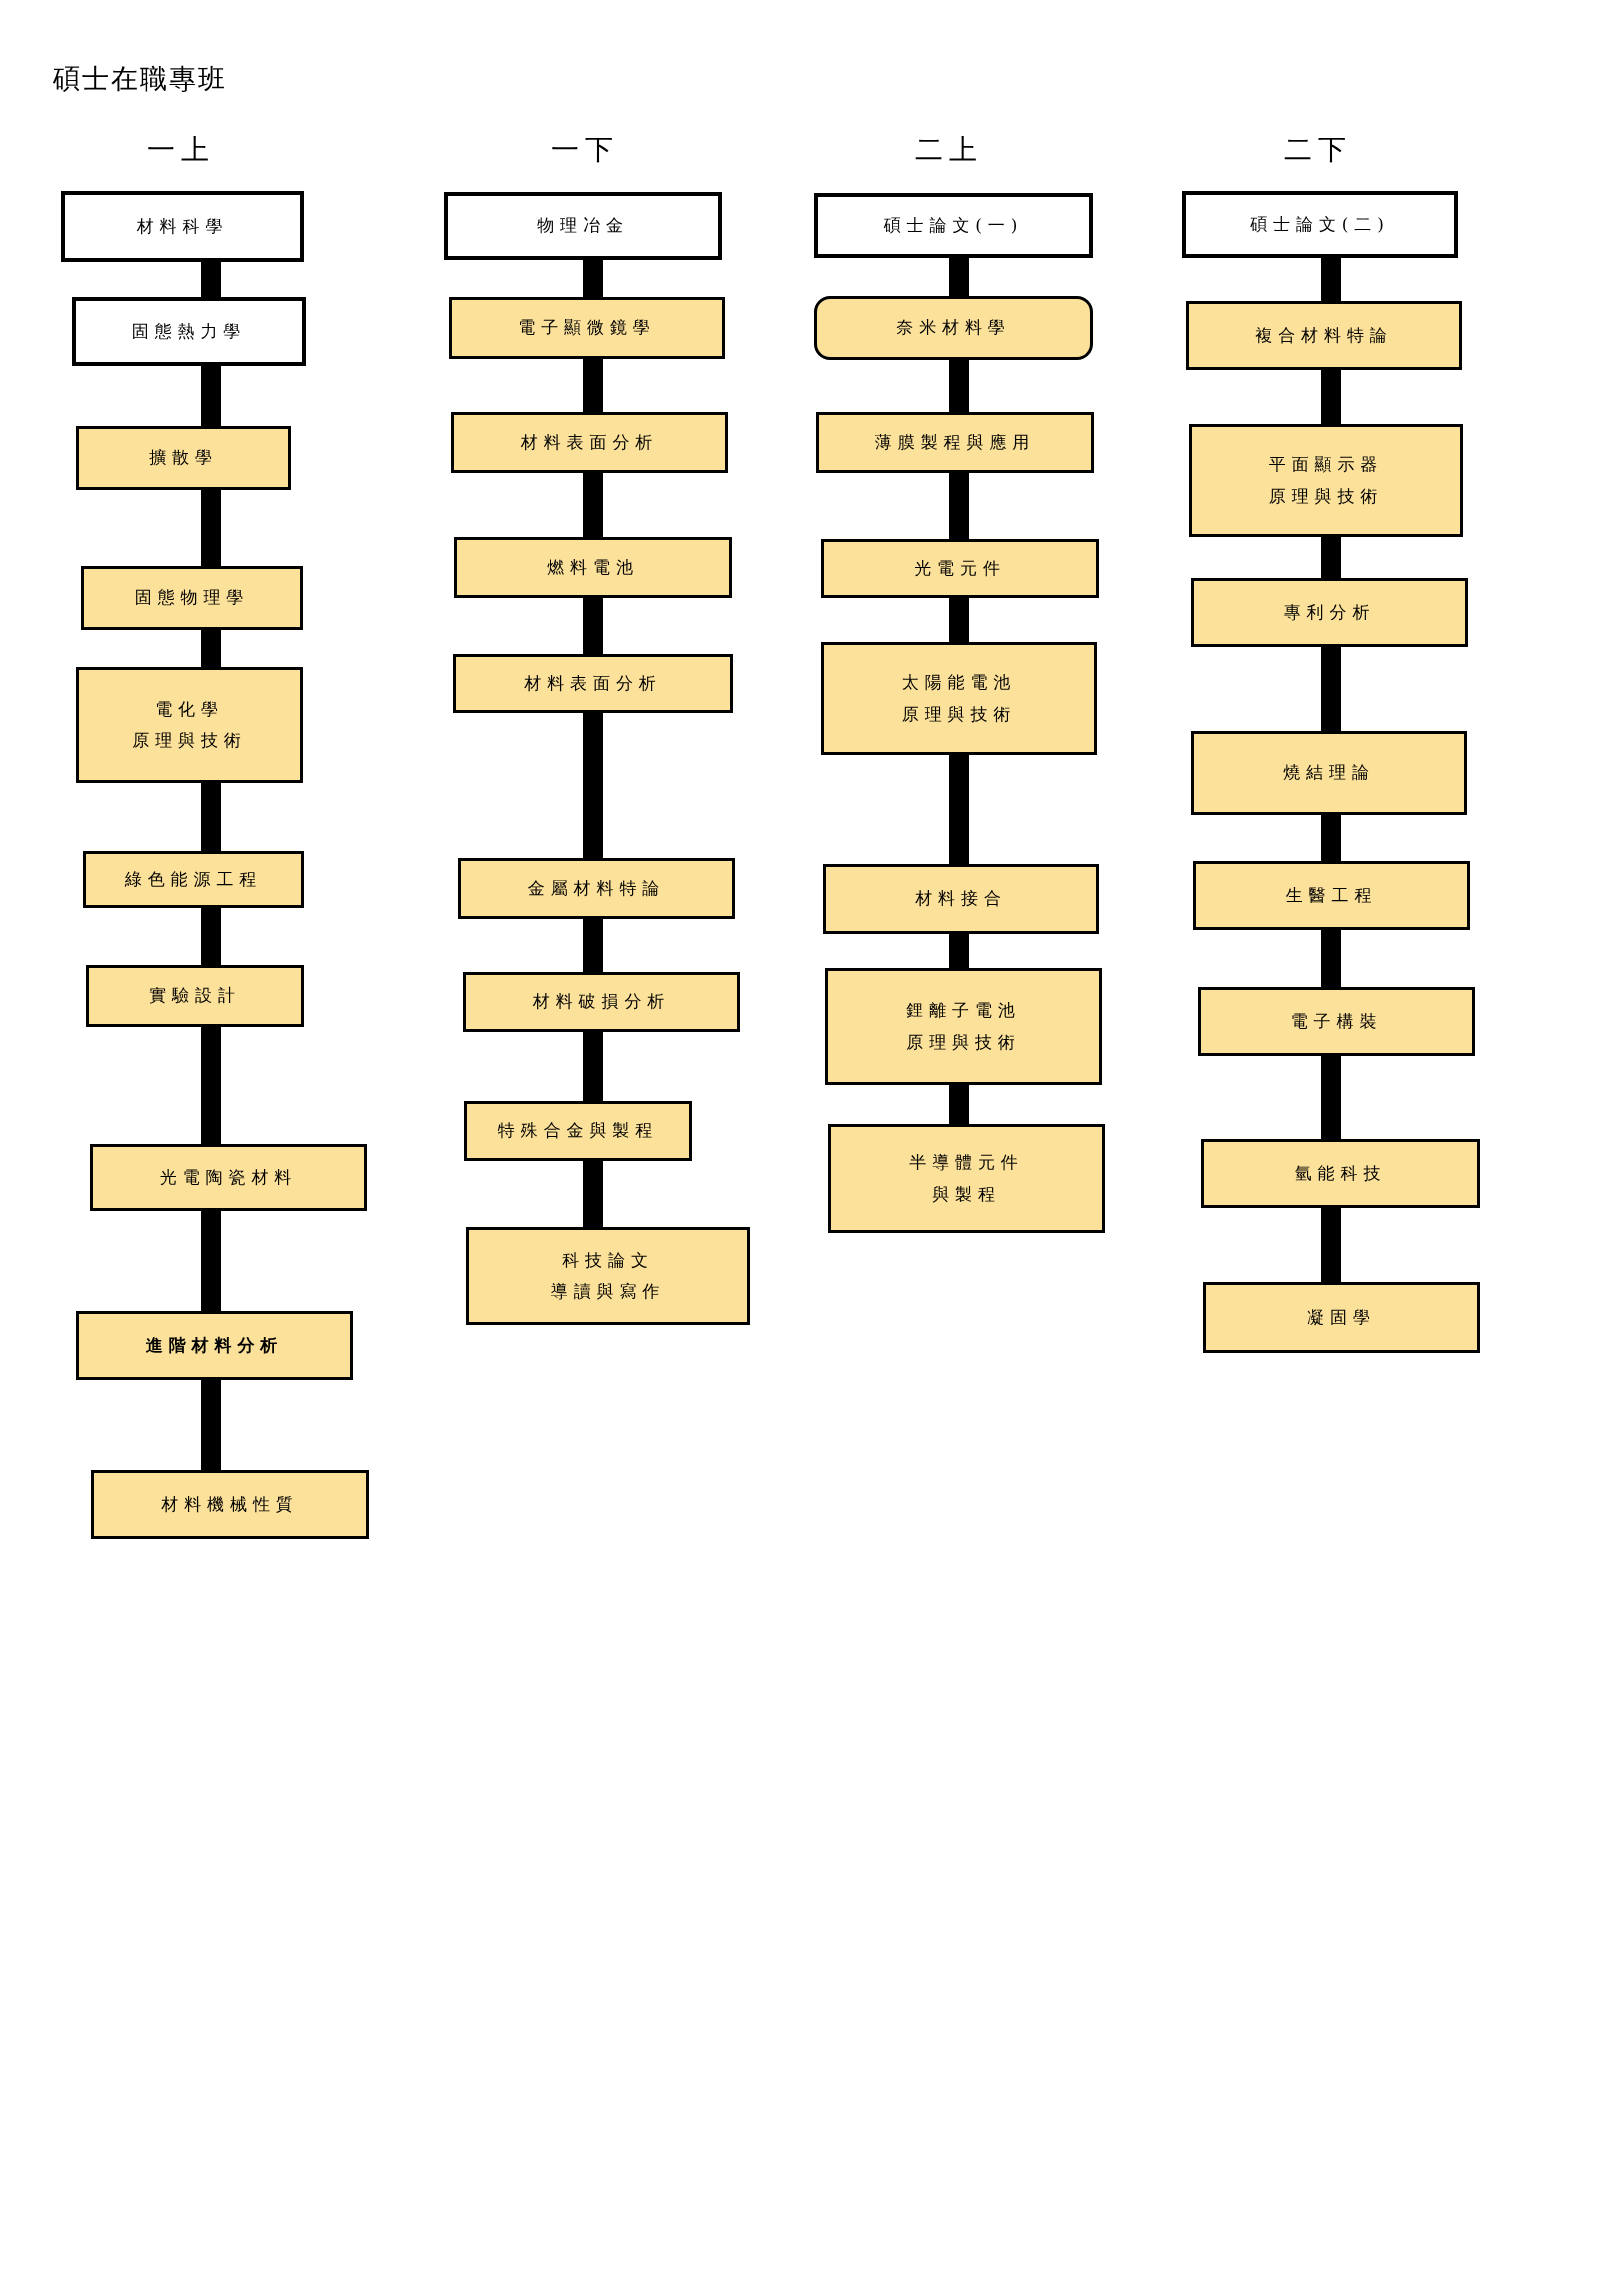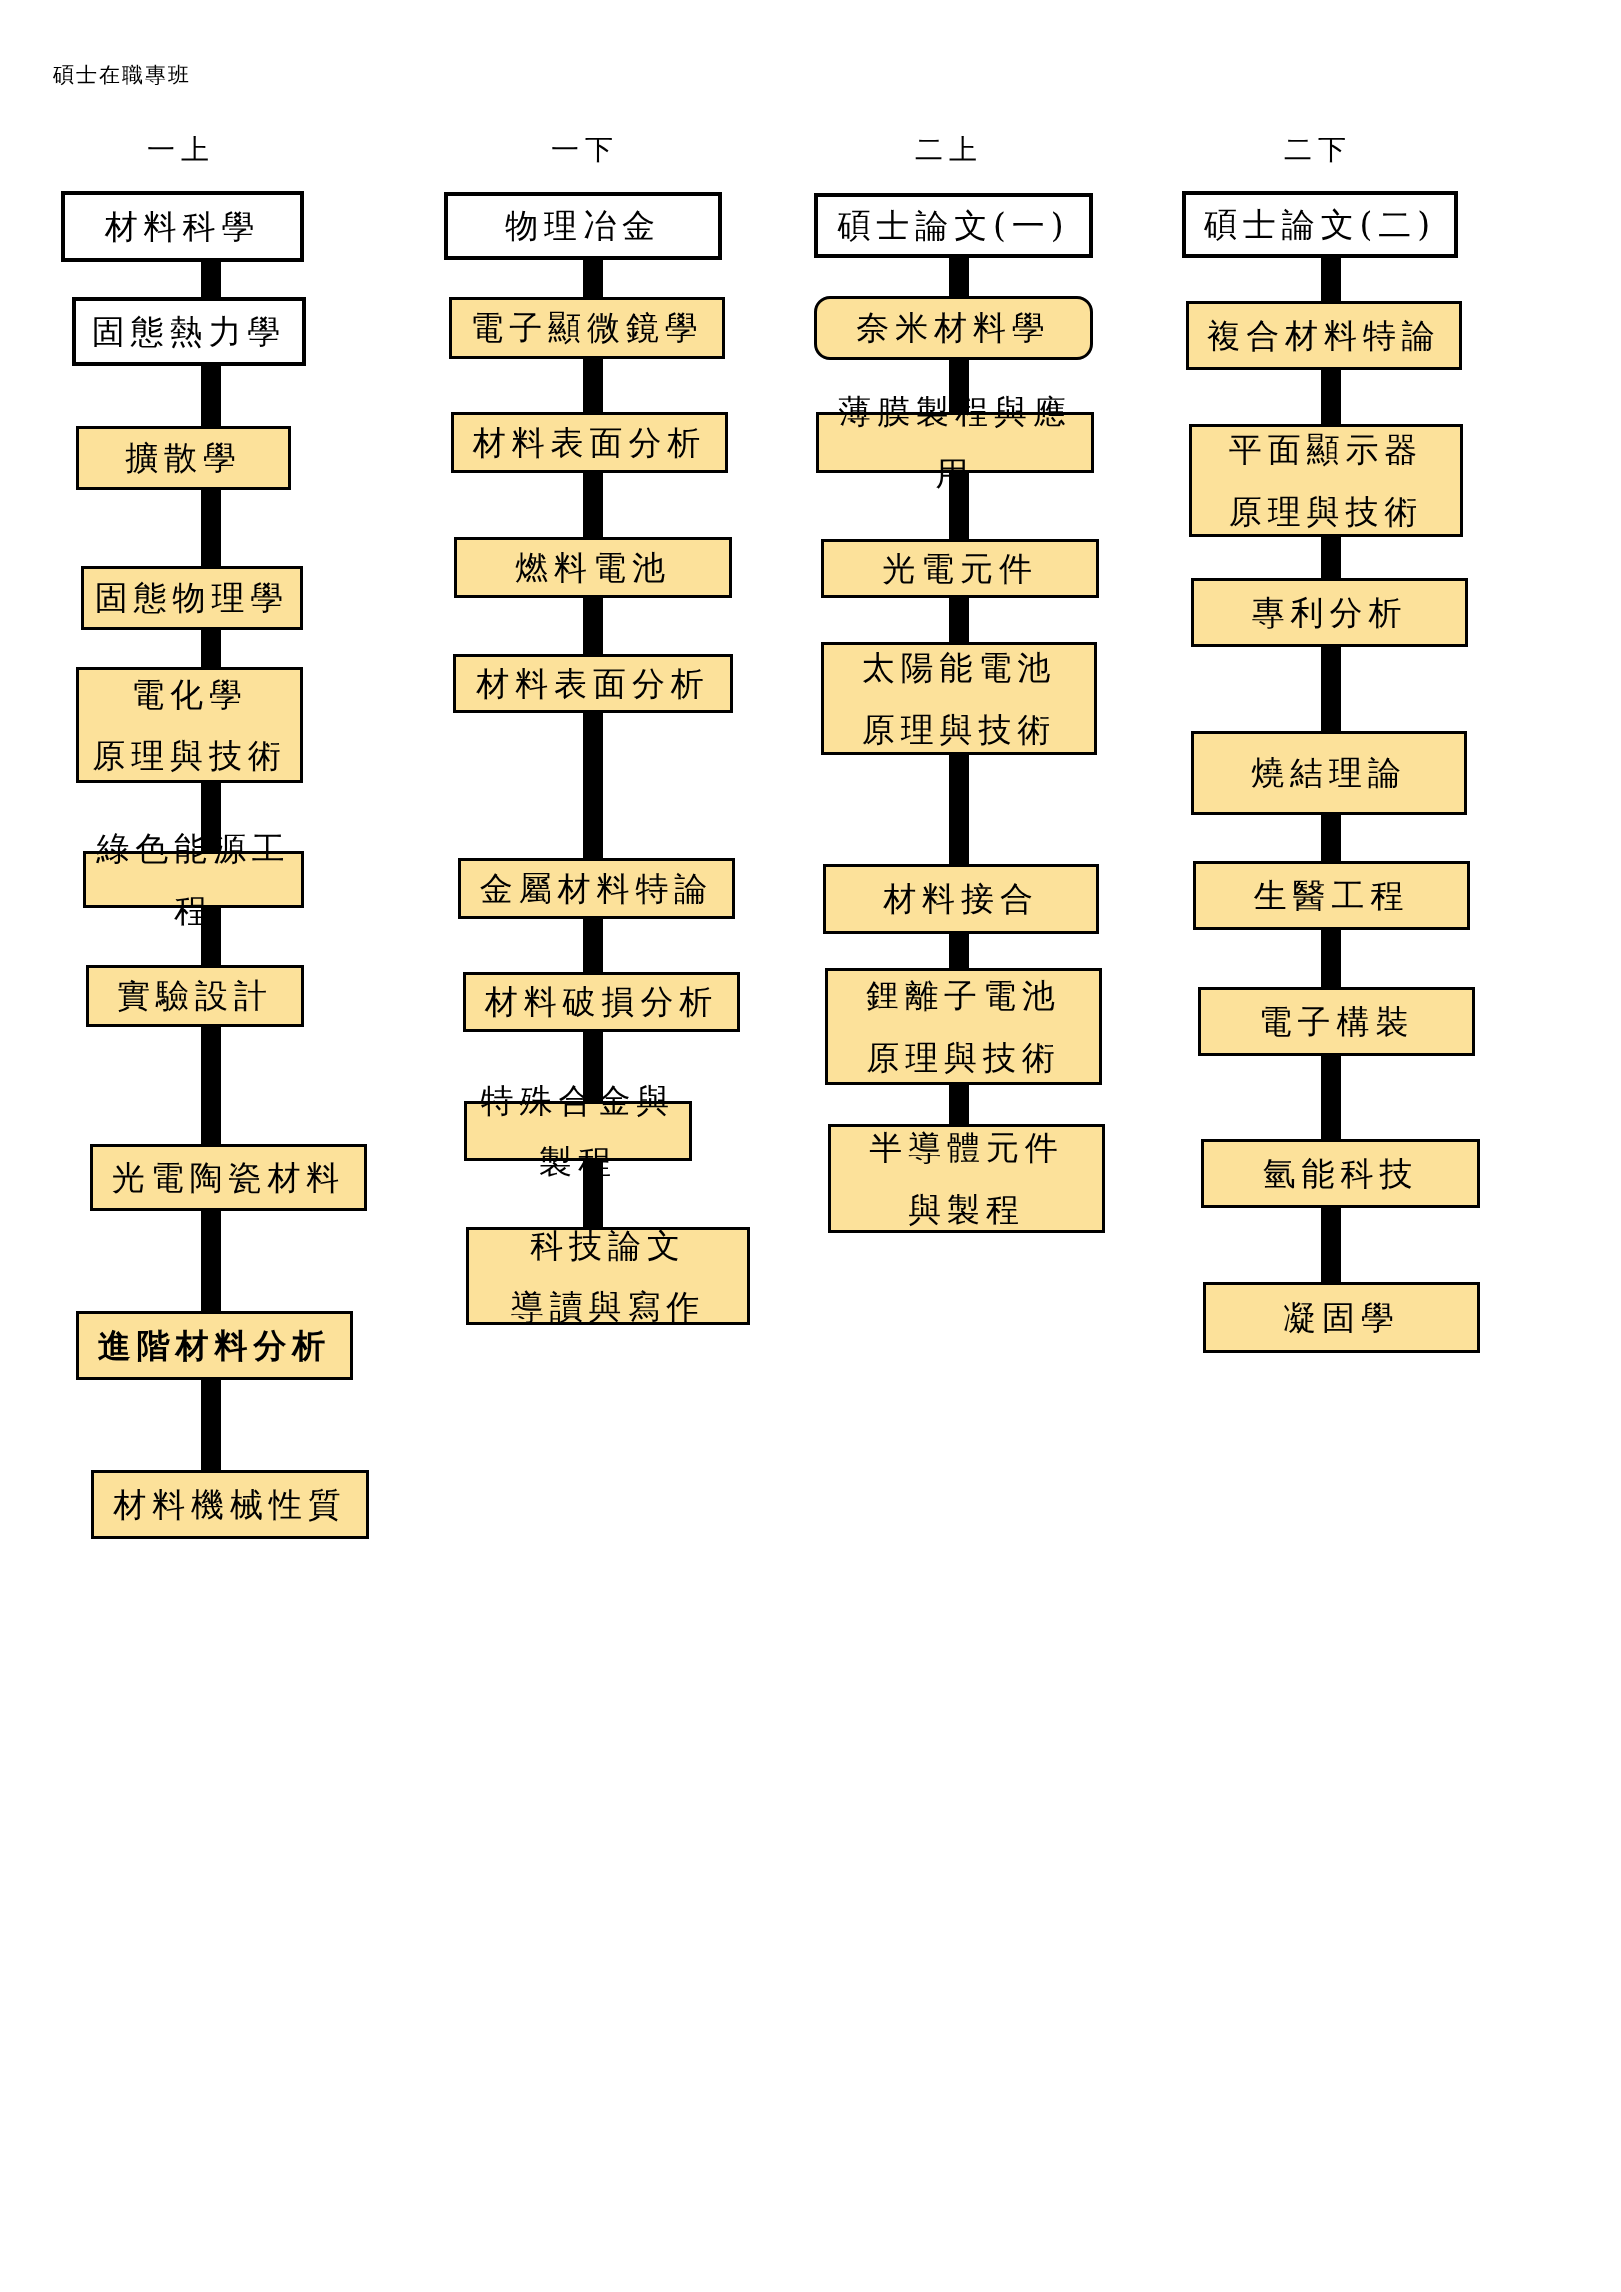--- a/index.html
+++ b/index.html
@@ -6,39 +6,39 @@
   .canvas{
     position:relative;
     width:1621px;height:2293px;
     background:var(--bg,#ffffff);
     font-family:"DejaVu Serif","Liberation Serif",serif;
     color:var(--text,#000000);
     overflow:hidden;
   }
   .title{
     position:absolute;left:53px;top:61px;
-    font-size:21px;letter-spacing:2px;white-space:nowrap;
+    font-size:27px;letter-spacing:2px;white-space:nowrap;
   }
   .col-header{
     position:absolute;top:131px;width:108px;
     font-size:28px;letter-spacing:5.9px;text-align:center;white-space:nowrap;
   }
   .vline{
     position:absolute;width:19.6px;
     background:var(--line,#000000);
     z-index:0;
   }
   .box{
     position:absolute;
     box-sizing:border-box;
     border:3.9px solid var(--border,#000000);
     background:var(--fill,#fce19a);
     display:flex;align-items:center;justify-content:center;
     text-align:center;
-    font-size:33px;letter-spacing:5.9px;line-height:1.85;
+    font-size:17px;letter-spacing:5.9px;line-height:1.85;
     white-space:pre-line;
     z-index:1;
   }
   .box.white{
     background:var(--white,#ffffff);
     border-width:4.9px;
   }
 </style>
 </head>
 <body>

